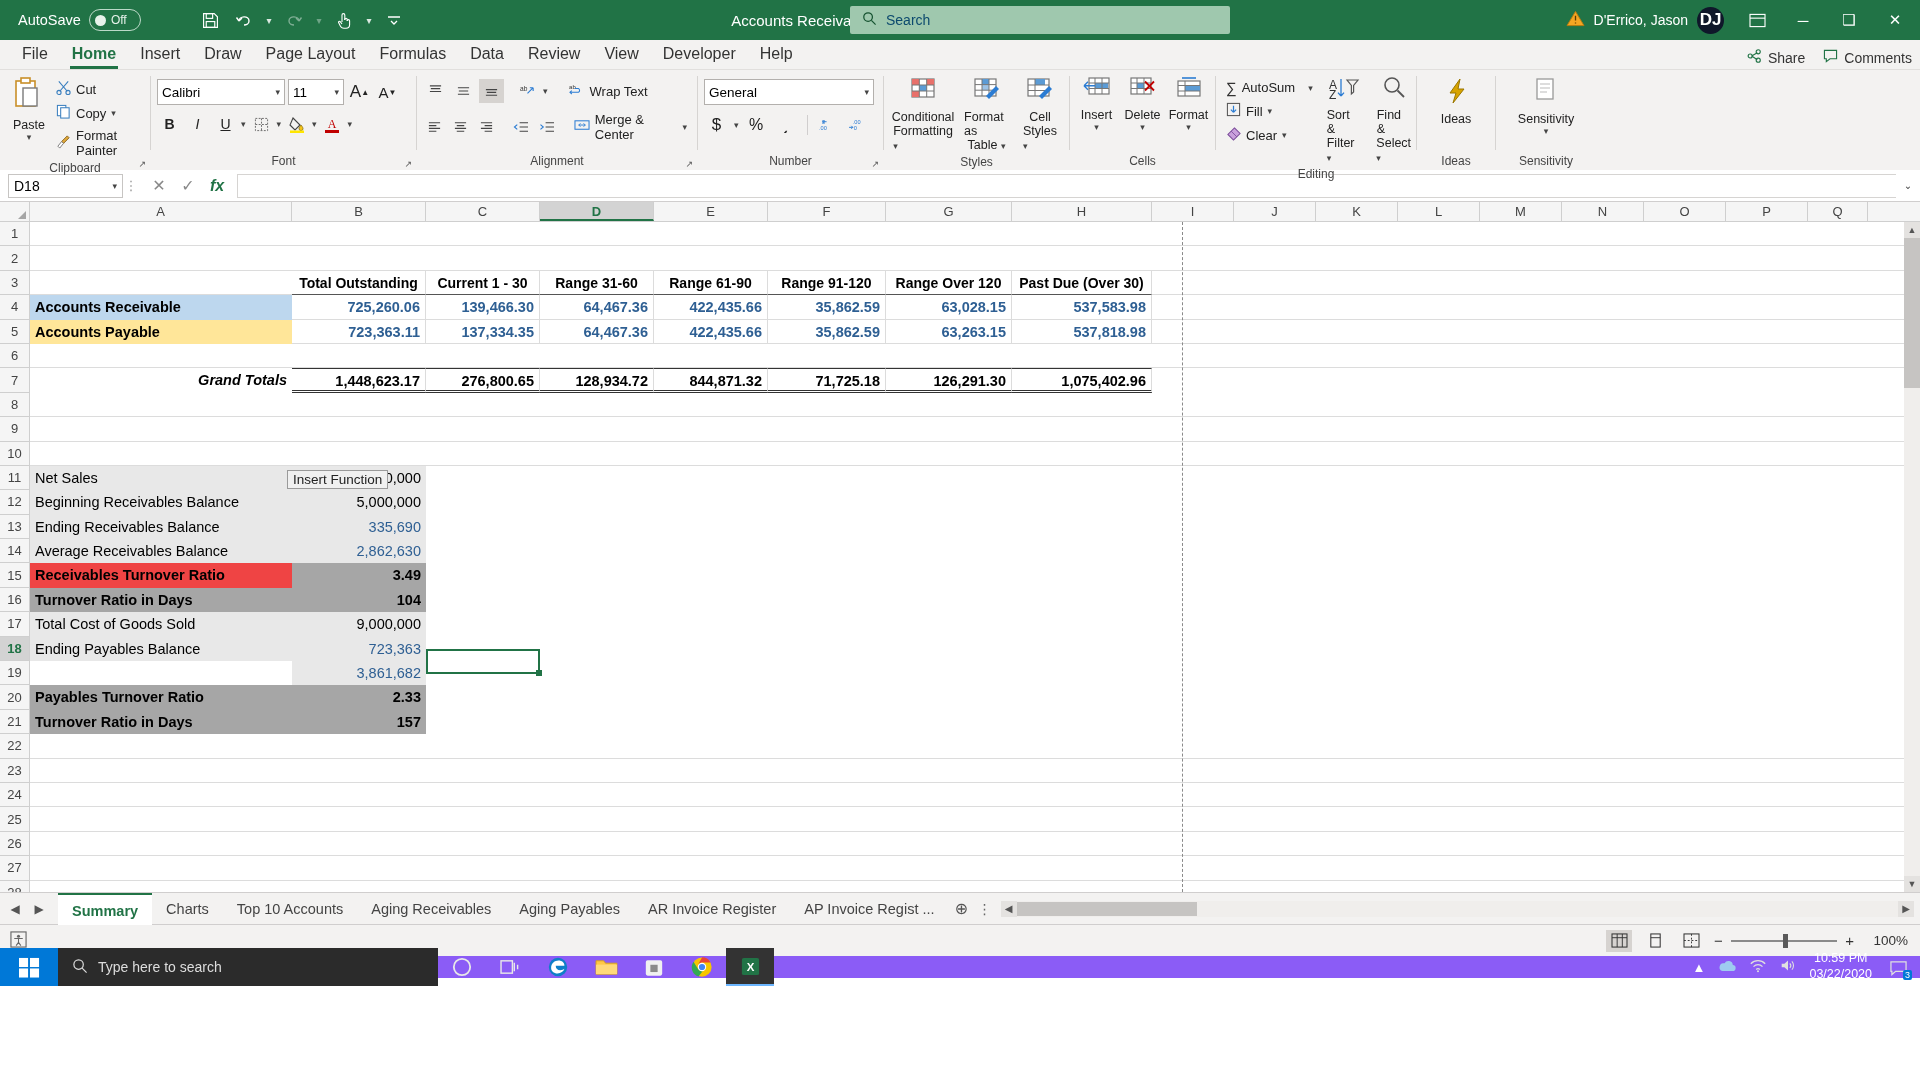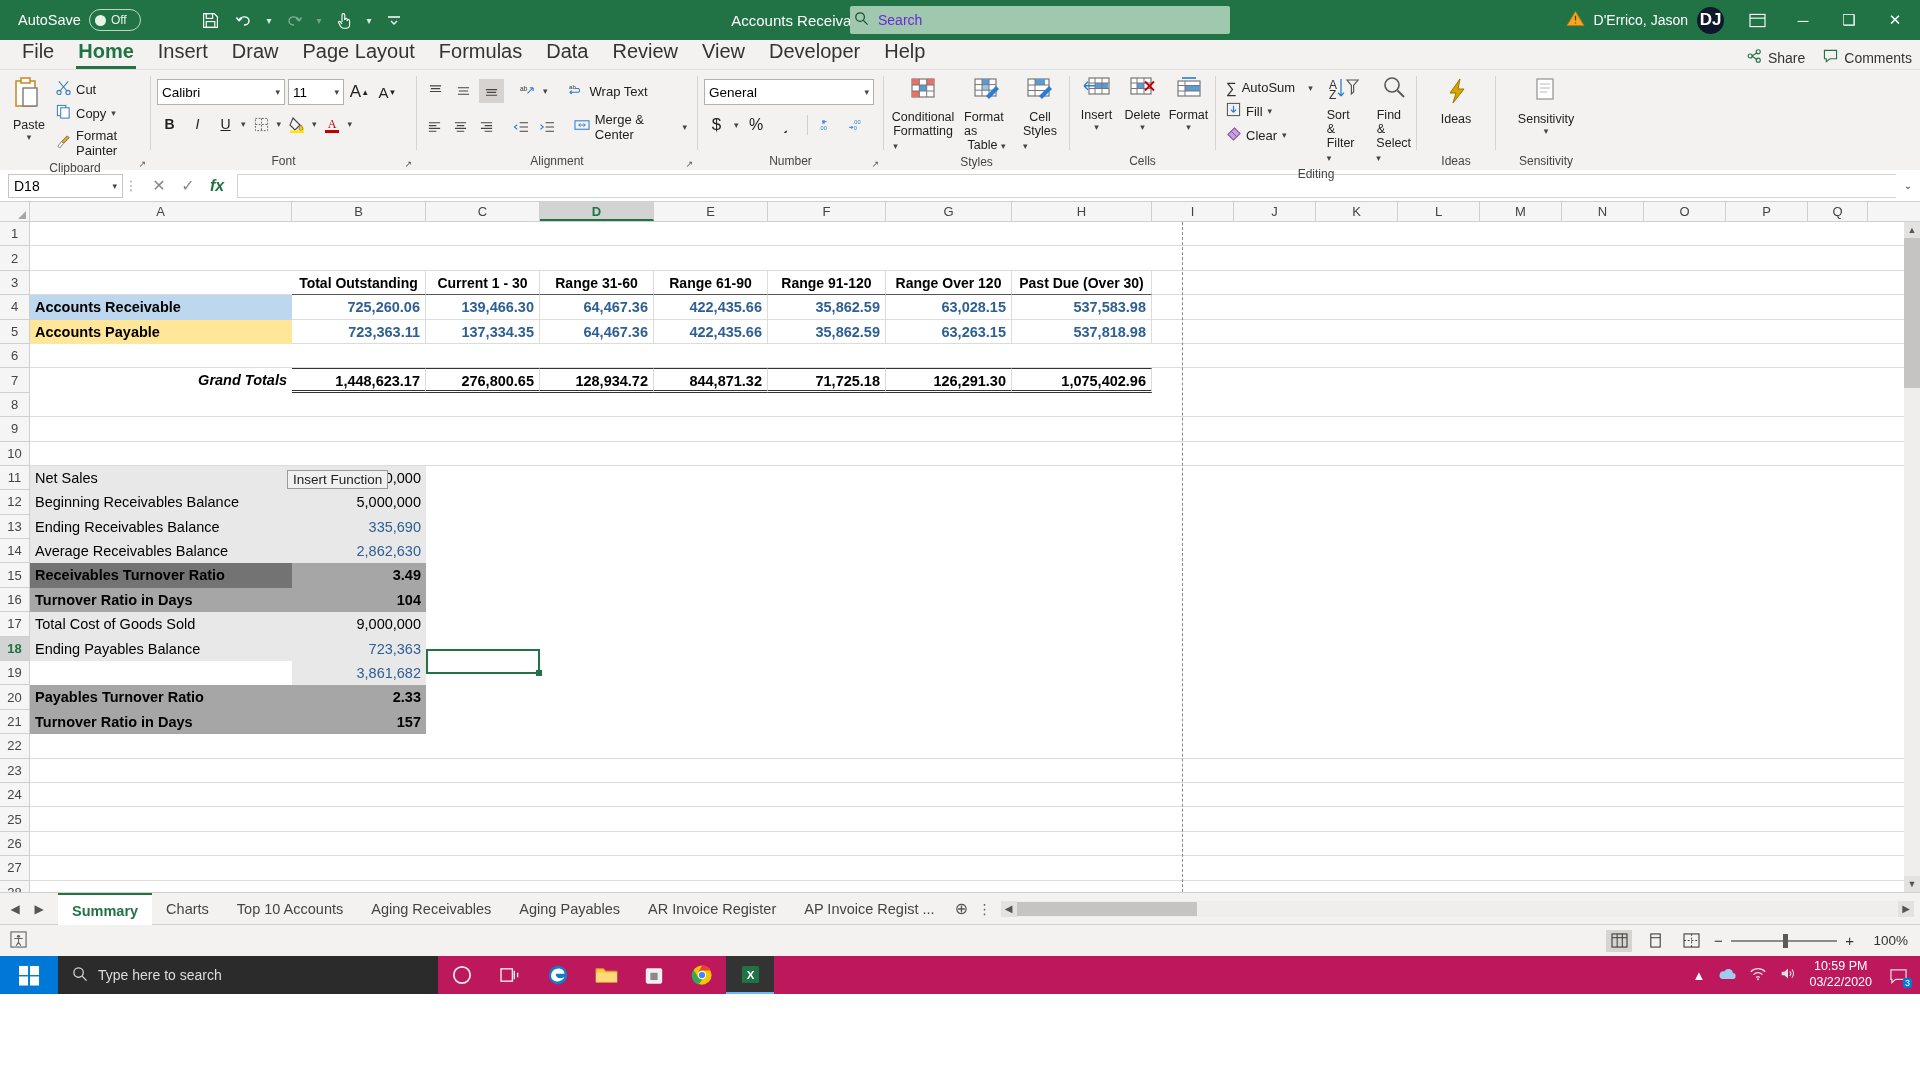--- a/index.html
+++ b/index.html
@@ -29,36 +29,36 @@
   }
   .qcar { width:14px; display:flex; align-items:center; justify-content:center; font-size:10px; color:#dbe9e1; }
   .doctitle {
     position:absolute; left:0; right:0; text-align:center; font-size:15px;
     pointer-events:none;
   }
   .doctitle span { pointer-events:auto; }
   .searchbox {
     position:absolute; left:850px; top:6px; width:380px; height:28px;
     background:#9fc8ae; border-radius:2px; display:flex; align-items:center;
-    gap:9px; padding-left:4px; color:#6d28d9; font-size:14px;
+    gap:9px; padding-left:12px; color:#0c4a6e; font-size:14px;
   }
   .tright { position:absolute; right:2px; top:0; height:40px; display:flex; align-items:center; }
   .userbox { display:flex; align-items:center; gap:9px; font-size:14px; margin-right:10px; }
   .avatar {
     width:27px;height:27px;border-radius:50%;background:#0f172a;color:#fff;
     display:flex;align-items:center;justify-content:center;font-size:17px;font-weight:bold;
   }
   .wbtn { width:46px;height:40px;display:flex;align-items:center;justify-content:center;font-size:15px;color:#fff; }
   
   .tabsrow {
     height:30px; background:#f3f2f1; display:flex; align-items:flex-end;
     padding-left:10px; position:relative; border-bottom:1px solid #e1dfdd;
   }
   .tab {
-    padding:3px 12px 6px; font-size:20px; color:#333; cursor:default; position:relative;
+    padding:3px 12px 6px; font-size:16px; color:#333; cursor:default; position:relative;
   }
   .tab.active { color:#217346; font-weight:bold; }
   .tab.active:after {
     content:""; position:absolute; left:10px; right:10px; bottom:0; height:3px; background:#217346;
   }
   .tabsrow .right { position:absolute; right:8px; bottom:3px; display:flex; gap:18px; font-size:14px; color:#333; }
   .tabsrow .right div { display:flex; align-items:center; gap:6px; }
   
   .ribbon {
     height:100px; background:#f3f2f1; display:flex; align-items:stretch;
@@ -171,21 +171,21 @@
   }
   .sb-left { margin-left:10px; display:flex; align-items:center; gap:10px; }
   .sb-right { margin-left:auto; display:flex; align-items:center; gap:10px; margin-right:12px; }
   .viewbtn { width:26px;height:22px;display:flex;align-items:center;justify-content:center;font-size:15px;color:#333; }
   .viewbtn.on { background:#d6d3d0; }
   .zoomslide { display:flex; align-items:center; gap:8px; width:140px; }
   .ztrack { flex:1; height:2px; background:#8a8a8a; position:relative; }
   .zthumb { position:absolute; left:52px; top:-6px; width:5px; height:14px; background:#5a5a5a; }
   
   .taskbar {
-    height:38px; background:#be185d; display:flex; align-items:center; color:#fff;
+    height:22px; background:#8b5cf6; display:flex; align-items:center; color:#fff;
   }
   .startbtn { width:58px;height:38px;background:#0078d7;display:flex;align-items:center;justify-content:center; }
   .tsearch {
     width:380px;height:38px;background:#2b2b2b;display:flex;align-items:center;gap:10px;
     padding-left:14px;font-size:14px;color:#ddd;
   }
   .tbicon { width:48px;height:38px;display:flex;align-items:center;justify-content:center;font-size:17px; }
   .tbicon.act { border-bottom:2px solid #6cb6ff; background:#333; }
   .tray { margin-left:auto; display:flex; align-items:center; gap:12px; margin-right:8px; font-size:13px; }
   .clock { text-align:center; line-height:1.25; font-size:12.5px; }
@@ -861,21 +861,21 @@
           </div>
           <div class="cellrow">
             <div class="cell" style="width: 262px; background: rgb(232, 232, 232);">Ending Receivables Balance</div>
             <div class="cell num blue" style="width: 134px; background: rgb(232, 232, 232);">335,690</div>
           </div>
           <div class="cellrow">
             <div class="cell" style="width: 262px; background: rgb(232, 232, 232);">Average Receivables Balance</div>
             <div class="cell num blue" style="width: 134px; background: rgb(232, 232, 232);">2,862,630</div>
           </div>
           <div class="cellrow">
-            <div class="cell bold" style="width: 262px; background: #737373;">Receivables Turnover Ratio</div>
+            <div class="cell bold" style="width: 262px; background: #ef4444;">Receivables Turnover Ratio</div>
             <div class="cell num bold" style="width: 134px; background: rgb(166, 166, 166);">3.49</div>
           </div>
           <div class="cellrow">
             <div class="cell bold" style="width: 262px; background: rgb(166, 166, 166);">Turnover Ratio in Days</div>
             <div class="cell num bold" style="width: 134px; background: rgb(166, 166, 166);">104</div>
           </div>
           <div class="cellrow">
             <div class="cell" style="width: 262px; background: rgb(232, 232, 232);">Total Cost of Goods Sold</div>
             <div class="cell num" style="width: 134px; background: rgb(232, 232, 232);">9,000,000</div>
           </div>

